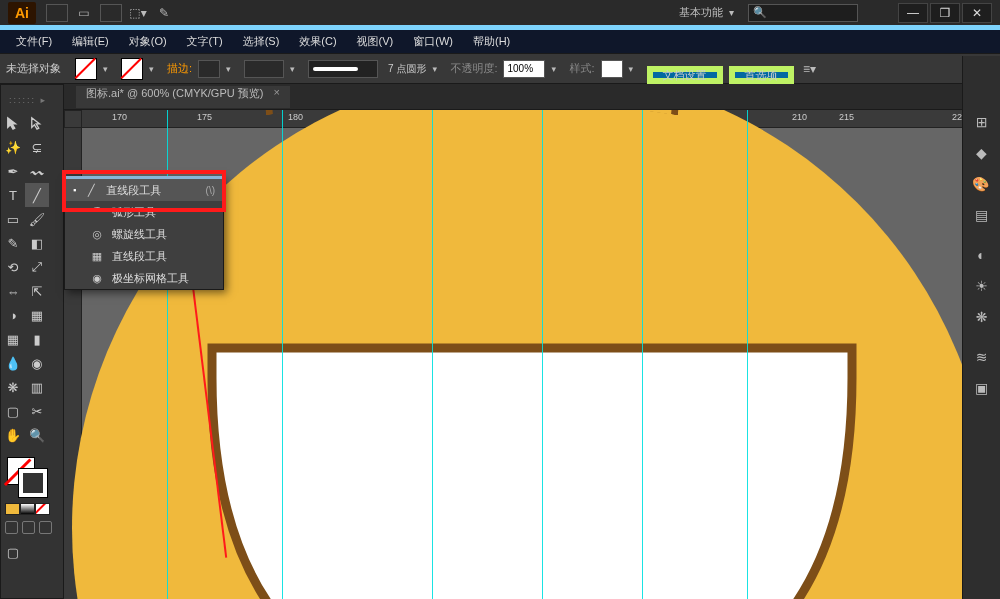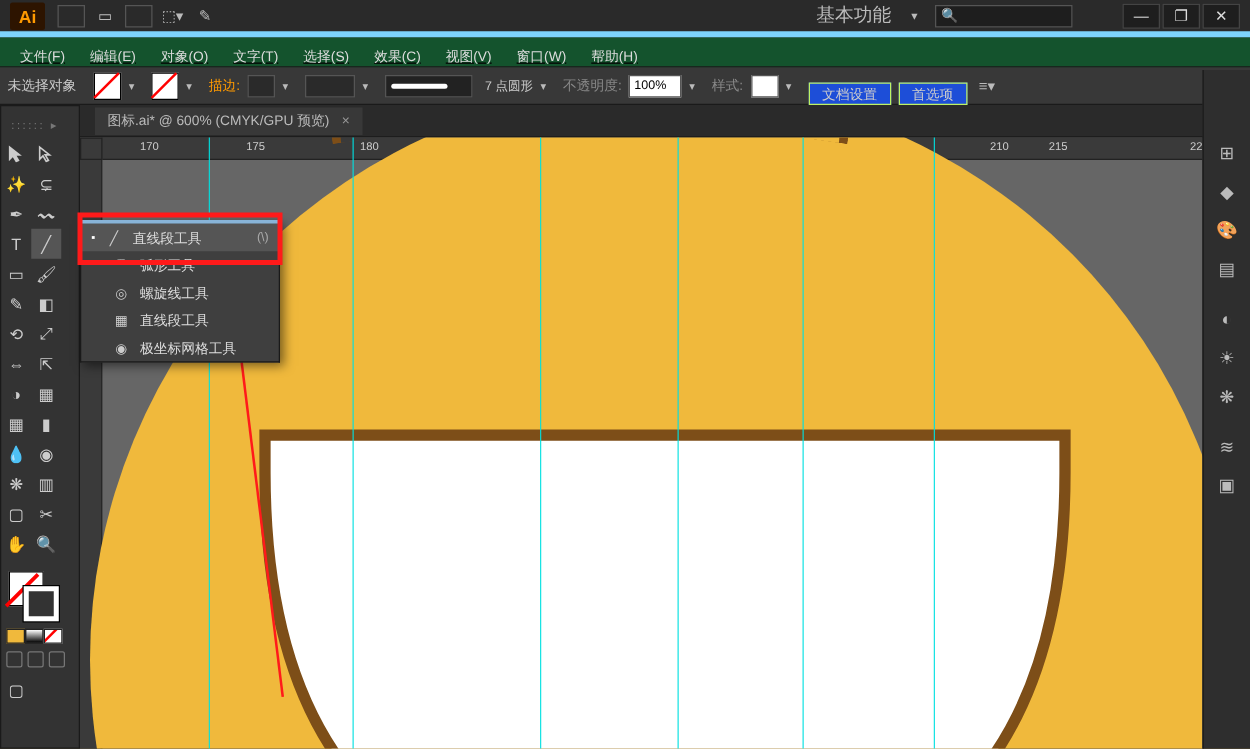--- a/index.html
+++ b/index.html
@@ -4,50 +4,50 @@
 <style>
 * { margin: 0; padding: 0; box-sizing: border-box; font-family: "Microsoft YaHei", sans-serif; user-select: none; }
 body { width: 1000px; height: 599px; background: #333333; overflow: hidden; position: relative; }
 
 
 .titlebar { height: 30px; background: #2a2a2a; display: flex; align-items: center; padding: 0 8px; border-bottom: 5px solid #7dd3fc; }
 .ai-logo { width: 28px; height: 22px; background: #2d1400; color: #ff9a00; font-weight: bold; font-size: 14px; display: flex; align-items: center; justify-content: center; border-radius: 2px; margin-right: 10px; }
 .tb-icon { width: 20px; height: 20px; display: flex; align-items: center; justify-content: center; color: #bbb; font-size: 12px; margin-right: 6px; cursor: pointer; }
 .tb-box { border: 1px solid #555; width: 22px; height: 18px; }
 .tb-spacer { flex: 1; }
-.workspace-label { color: #bbb; font-size: 15px; margin-right: 16px; }
+.workspace-label { color: #bbb; font-size: 11px; margin-right: 6px; }
 .ws-dd { color: #bbb; font-size: 10px; margin-right: 14px; cursor: pointer; }
 .search { width: 110px; height: 18px; background: #1e1e1e; border: 1px solid #555; display: flex; align-items: center; padding: 0 4px; }
 .search-icon { color: #888; font-size: 11px; margin-right: 4px; }
 .win-controls { display: flex; margin-left: 40px; gap: 2px; }
 .win-btn { width: 30px; height: 20px; background: #1e1e1e; border: 1px solid #444; color: #ddd; display: flex; align-items: center; justify-content: center; font-size: 12px; cursor: pointer; }
 
 
-.menubar { height: 24px; background: #14532d; display: flex; align-items: flex-end; padding: 0 6px; border-bottom: 1px solid #1a1a1a; text-decoration: underline; }
+.menubar { height: 24px; background: #0f172a; display: flex; align-items: center; padding: 0 6px; border-bottom: 1px solid #1a1a1a; }
 .menu-item { color: #ddd; font-size: 11px; padding: 0 10px; cursor: pointer; }
 
 
 .controlbar { height: 30px; background: #383838; display: flex; align-items: center; padding: 0 6px; border-bottom: 1px solid #1a1a1a; gap: 6px; }
 .selection-label { color: #ccc; font-size: 11px; margin-right: 8px; }
 .swatch { width: 22px; height: 22px; background: #fff; border: 1px solid #000; position: relative; cursor: pointer; }
 .swatch::after { content: ""; position: absolute; left: 0; bottom: 0; width: 140%; height: 2px; background: red; transform: rotate(-45deg); transform-origin: left bottom; }
 .cb-label { color: #ff9a00; font-size: 11px; }
 .cb-label-dim { color: #888; font-size: 11px; }
 .cb-box { width: 22px; height: 18px; background: #2a2a2a; border: 1px solid #555; cursor: pointer; }
 .cb-dd { width: 12px; color: #bbb; font-size: 9px; cursor: pointer; }
 .stroke-style { width: 70px; height: 18px; background: #222; border: 1px solid #555; display: flex; align-items: center; padding: 0 4px; cursor: pointer; }
 .stroke-preview { width: 45px; height: 4px; background: #fff; border-radius: 2px; }
 .stroke-text { color: #ccc; font-size: 10px; margin-left: 4px; }
 .input-sm { width: 42px; height: 18px; background: #fff; border: 1px solid #555; color: #000; font-size: 10px; padding: 0 3px; }
 .style-box { width: 22px; height: 18px; background: #fff; border: 1px solid #555; }
-.nav-btn { height: 18px; padding: 0 10px; background: #1d4ed8; border: 1px solid #bef264; color: #ccc; font-size: 11px; display: flex; align-items: center; cursor: pointer; margin-top: 13px; }
+.nav-btn { height: 18px; padding: 0 10px; background: #0369a1; border: 6px solid #bef264; color: #ccc; font-size: 11px; display: flex; align-items: center; cursor: pointer; margin-top: 13px; }
 
 
 .doctab-row { height: 26px; background: #2a2a2a; display: flex; align-items: center; border-bottom: 1px solid #1a1a1a; padding-left: 76px; }
-.doctab { height: 22px; background: #383838; display: flex; align-items: center; padding: 0 10px; color: #bbb; font-size: 11px; }
+.doctab { height: 22px; background: #383838; display: flex; padding: 0 10px; color: #bbb; font-size: 11px; }
 .doctab-x { margin-left: 10px; color: #999; cursor: pointer; }
 
 
 .main { position: absolute; left: 64px; top: 110px; right: 38px; bottom: 0; background: #4b4b4b; overflow: hidden; text-align: center; }
 
 
 .ruler-h { position: absolute; left: 18px; top: 0; right: 0; height: 18px; background: #3a3a3a; border-bottom: 1px solid #222; }
 .ruler-v { position: absolute; left: 0; top: 0; width: 18px; bottom: 0; background: #3a3a3a; border-right: 1px solid #222; }
 .ruler-corner { position: absolute; left: 0; top: 0; width: 18px; height: 18px; background: #3a3a3a; border: 1px solid #222; }
 .ruler-label { position: absolute; top: 2px; color: #ccc; font-size: 9px; }

